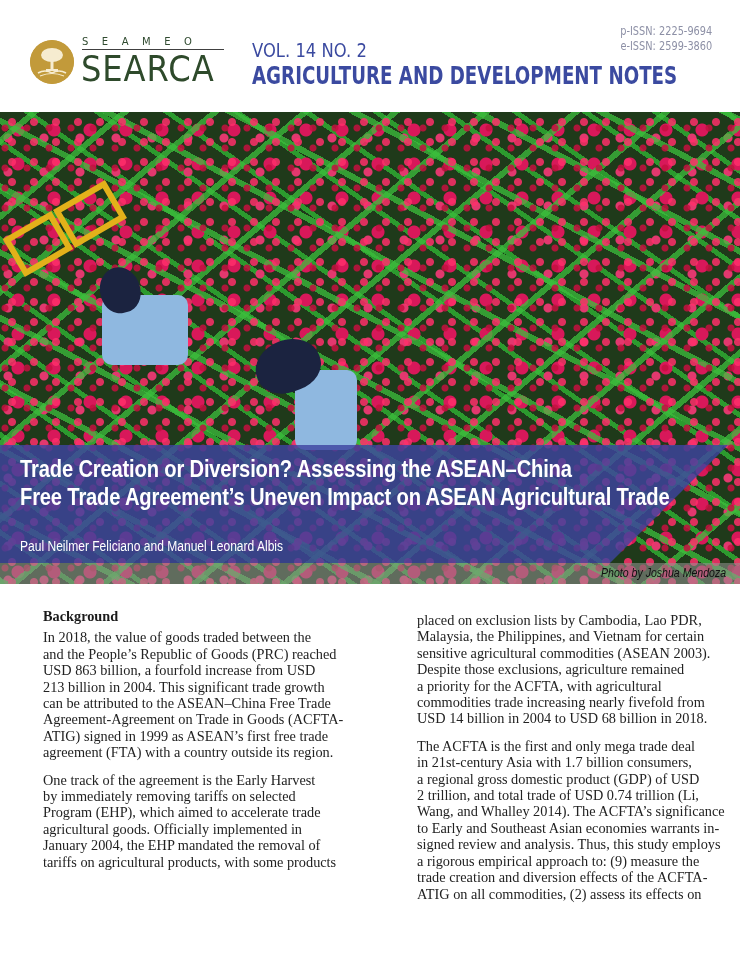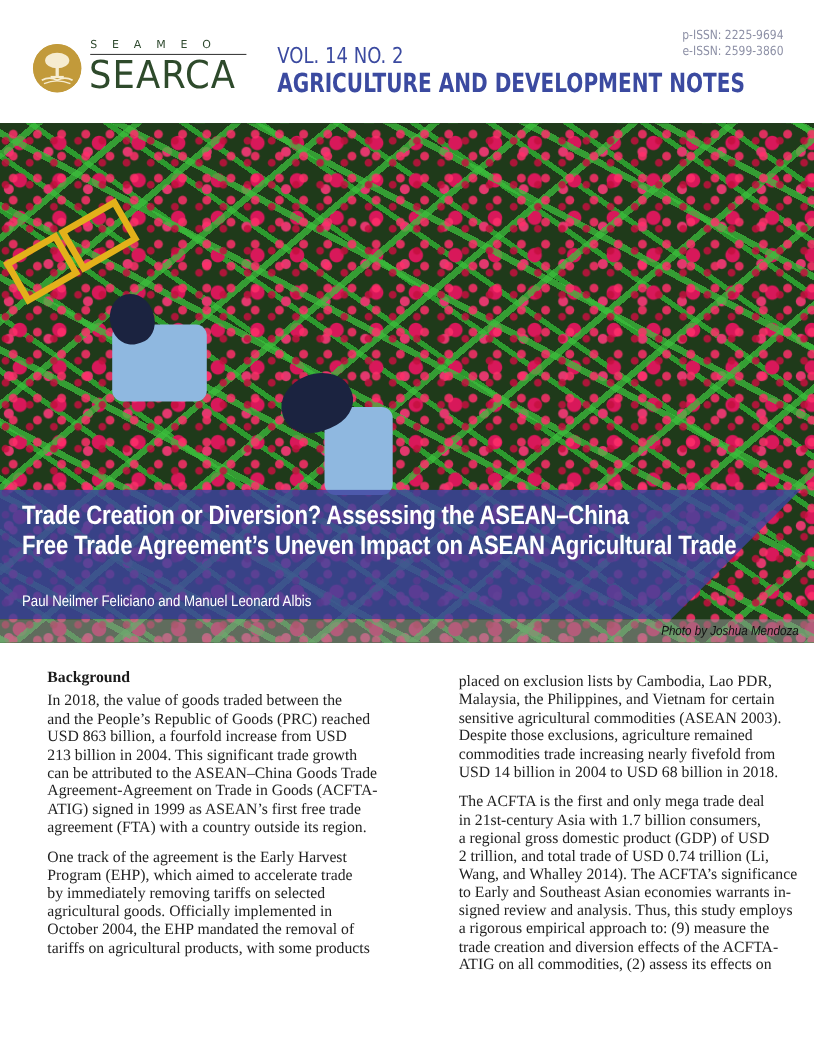--- a/index.html
+++ b/index.html
@@ -111,41 +111,42 @@
 <div class="photo-strip"></div>
 <div class="photo-credit">Photo by Joshua Mendoza</div>
 
 <div class="col col-left">
   <h3>Background</h3>
   <p>
     <span class="line">In 2018, the value of goods traded between the</span>
     <span class="line">and the People’s Republic of Goods (PRC) reached</span>
     <span class="line">USD 863 billion, a fourfold increase from USD</span>
     <span class="line">213 billion in 2004. This significant trade growth</span>
-    <span class="line">can be attributed to the ASEAN–China Goods Trade</span>
+    <span class="line">can be attributed to the ASEAN–China Free Trade</span>
     <span class="line">Agreement-Agreement on Trade in Goods (ACFTA-</span>
     <span class="line">ATIG) signed in 1999 as ASEAN’s first free trade</span>
     <span class="line">agreement (FTA) with a country outside its region.</span>
   </p>
   <p>
     <span class="line">One track of the agreement is the Early Harvest</span>
+    <span class="line">by immediately removing tariffs on selected</span>
     <span class="line">Program (EHP), which aimed to accelerate trade</span>
-    <span class="line">by immediately removing tariffs on selected</span>
     <span class="line">agricultural goods. Officially implemented in</span>
-    <span class="line">October 2004, the EHP mandated the removal of</span>
+    <span class="line">January 2004, the EHP mandated the removal of</span>
     <span class="line">tariffs on agricultural products, with some products</span>
   </p>
 </div>
 
 <div class="col col-right">
   <p>
     <span class="line">placed on exclusion lists by Cambodia, Lao PDR,</span>
     <span class="line">Malaysia, the Philippines, and Vietnam for certain</span>
     <span class="line">sensitive agricultural commodities (ASEAN 2003).</span>
     <span class="line">Despite those exclusions, agriculture remained</span>
+    <span class="line">a priority for the ACFTA, with agricultural</span>
     <span class="line">commodities trade increasing nearly fivefold from</span>
     <span class="line">USD 14 billion in 2004 to USD 68 billion in 2018.</span>
   </p>
   <p>
     <span class="line">The ACFTA is the first and only mega trade deal</span>
     <span class="line">in 21st-century Asia with 1.7 billion consumers,</span>
     <span class="line">a regional gross domestic product (GDP) of USD</span>
     <span class="line">2 trillion, and total trade of USD 0.74 trillion (Li,</span>
     <span class="line">Wang, and Whalley 2014). The ACFTA’s significance</span>
     <span class="line">to Early and Southeast Asian economies warrants in-</span>

